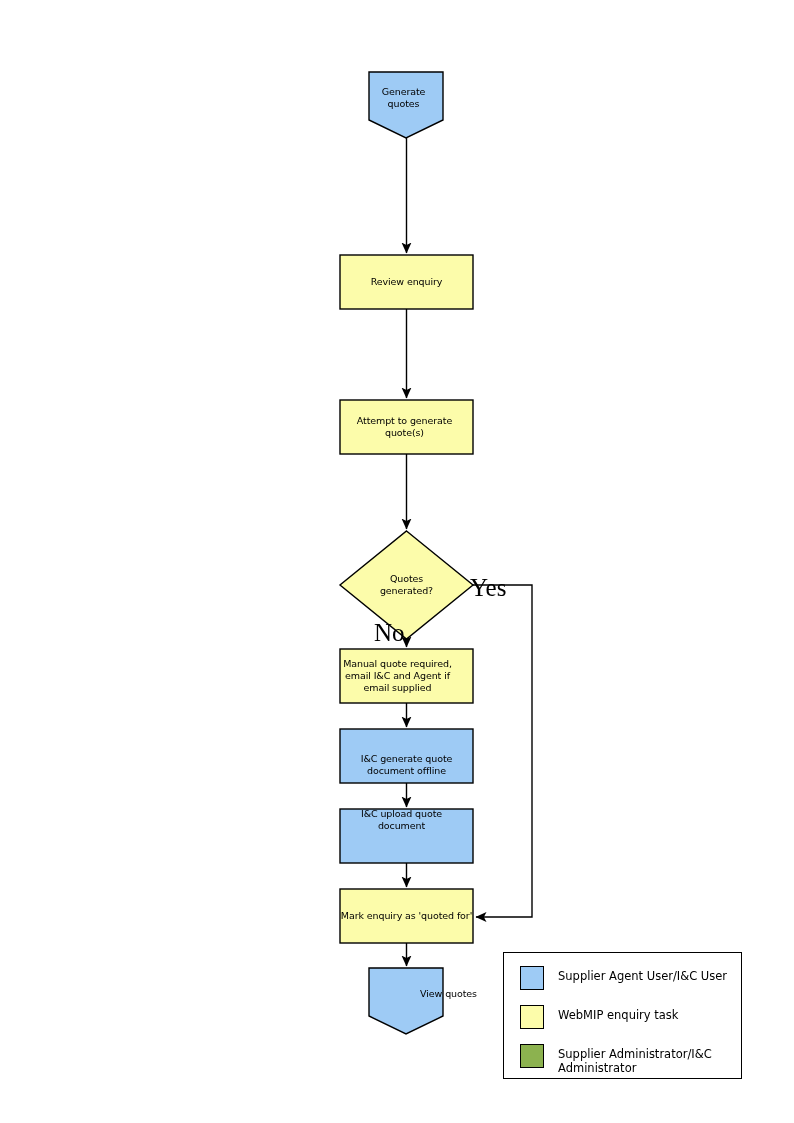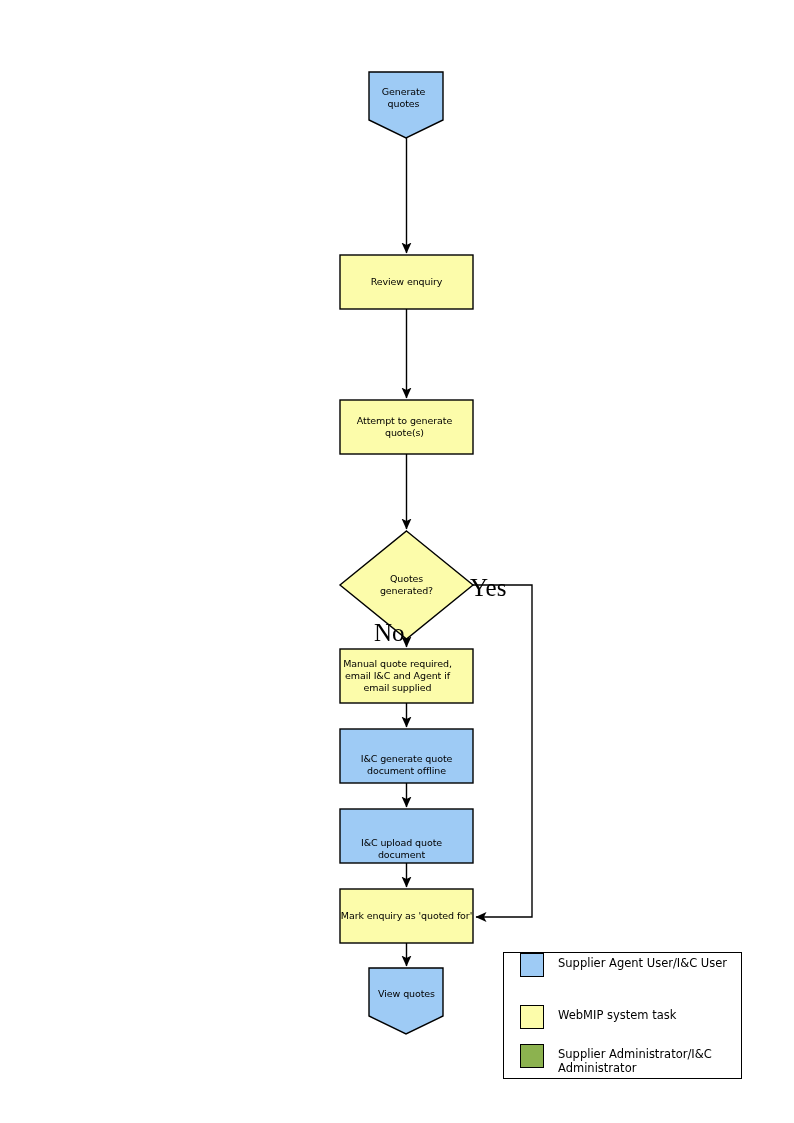--- a/index.html
+++ b/index.html
@@ -127,37 +127,37 @@
 <div class="node-label" style="left:340px; top:558px; width:133px; height:54px;">Quotes
 generated?</div>
 
 <div class="node-label" style="left:340px; top:649px; width:115px; height:54px;">Manual quote required,
 email I&amp;C and Agent if
 email supplied</div>
 
 <div class="node-label" style="left:340px; top:729px; width:133px; height:72px;">I&amp;C generate quote
 document offline</div>
 
-<div class="node-label" style="left:340px; top:822px; width:123px; height:54px;">I&amp;C upload quote
+<div class="node-label" style="left:340px; top:793px; width:123px; height:54px;">I&amp;C upload quote
 document</div>
 
 <div class="node-label" style="left:338px; top:889px; width:137px; height:54px;">Mark enquiry as 'quoted for'</div>
 
-<div class="node-label" style="left:369px; top:968px; width:75px; height:52px;">View quotes</div>
+<div class="node-label" style="left:369px; top:968px; width:75px; height:52px;padding-left:42px;">View quotes</div>
 
 <div class="branch-label" style="left:470px; top:575px;">Yes</div>
 <div class="branch-label" style="left:374px; top:620px;">No</div>
 
 <div class="legend-box">
-  <div class="legend-row" style="left:16px; top:0;text-align:right;">
+  <div class="legend-row" style="left:16px; top:13px;text-align:right;">
     <span class="legend-swatch" style="background:#9ecbf5;"></span>
     <span class="legend-text">Supplier Agent User/I&amp;C User</span>
   </div>
   <div class="legend-row" style="left:16px; top:52px;">
     <span class="legend-swatch" style="background:#fcfcaa;"></span>
-    <span class="legend-text">WebMIP system task</span>
+    <span class="legend-text">WebMIP enquiry task</span>
   </div>
   <div class="legend-row" style="left:16px; top:91px;">
     <span class="legend-swatch" style="background:#8cb24f;"></span>
     <span class="legend-text">Supplier Administrator/I&amp;C
 Administrator</span>
   </div>
 </div>
 
 </body></html>

